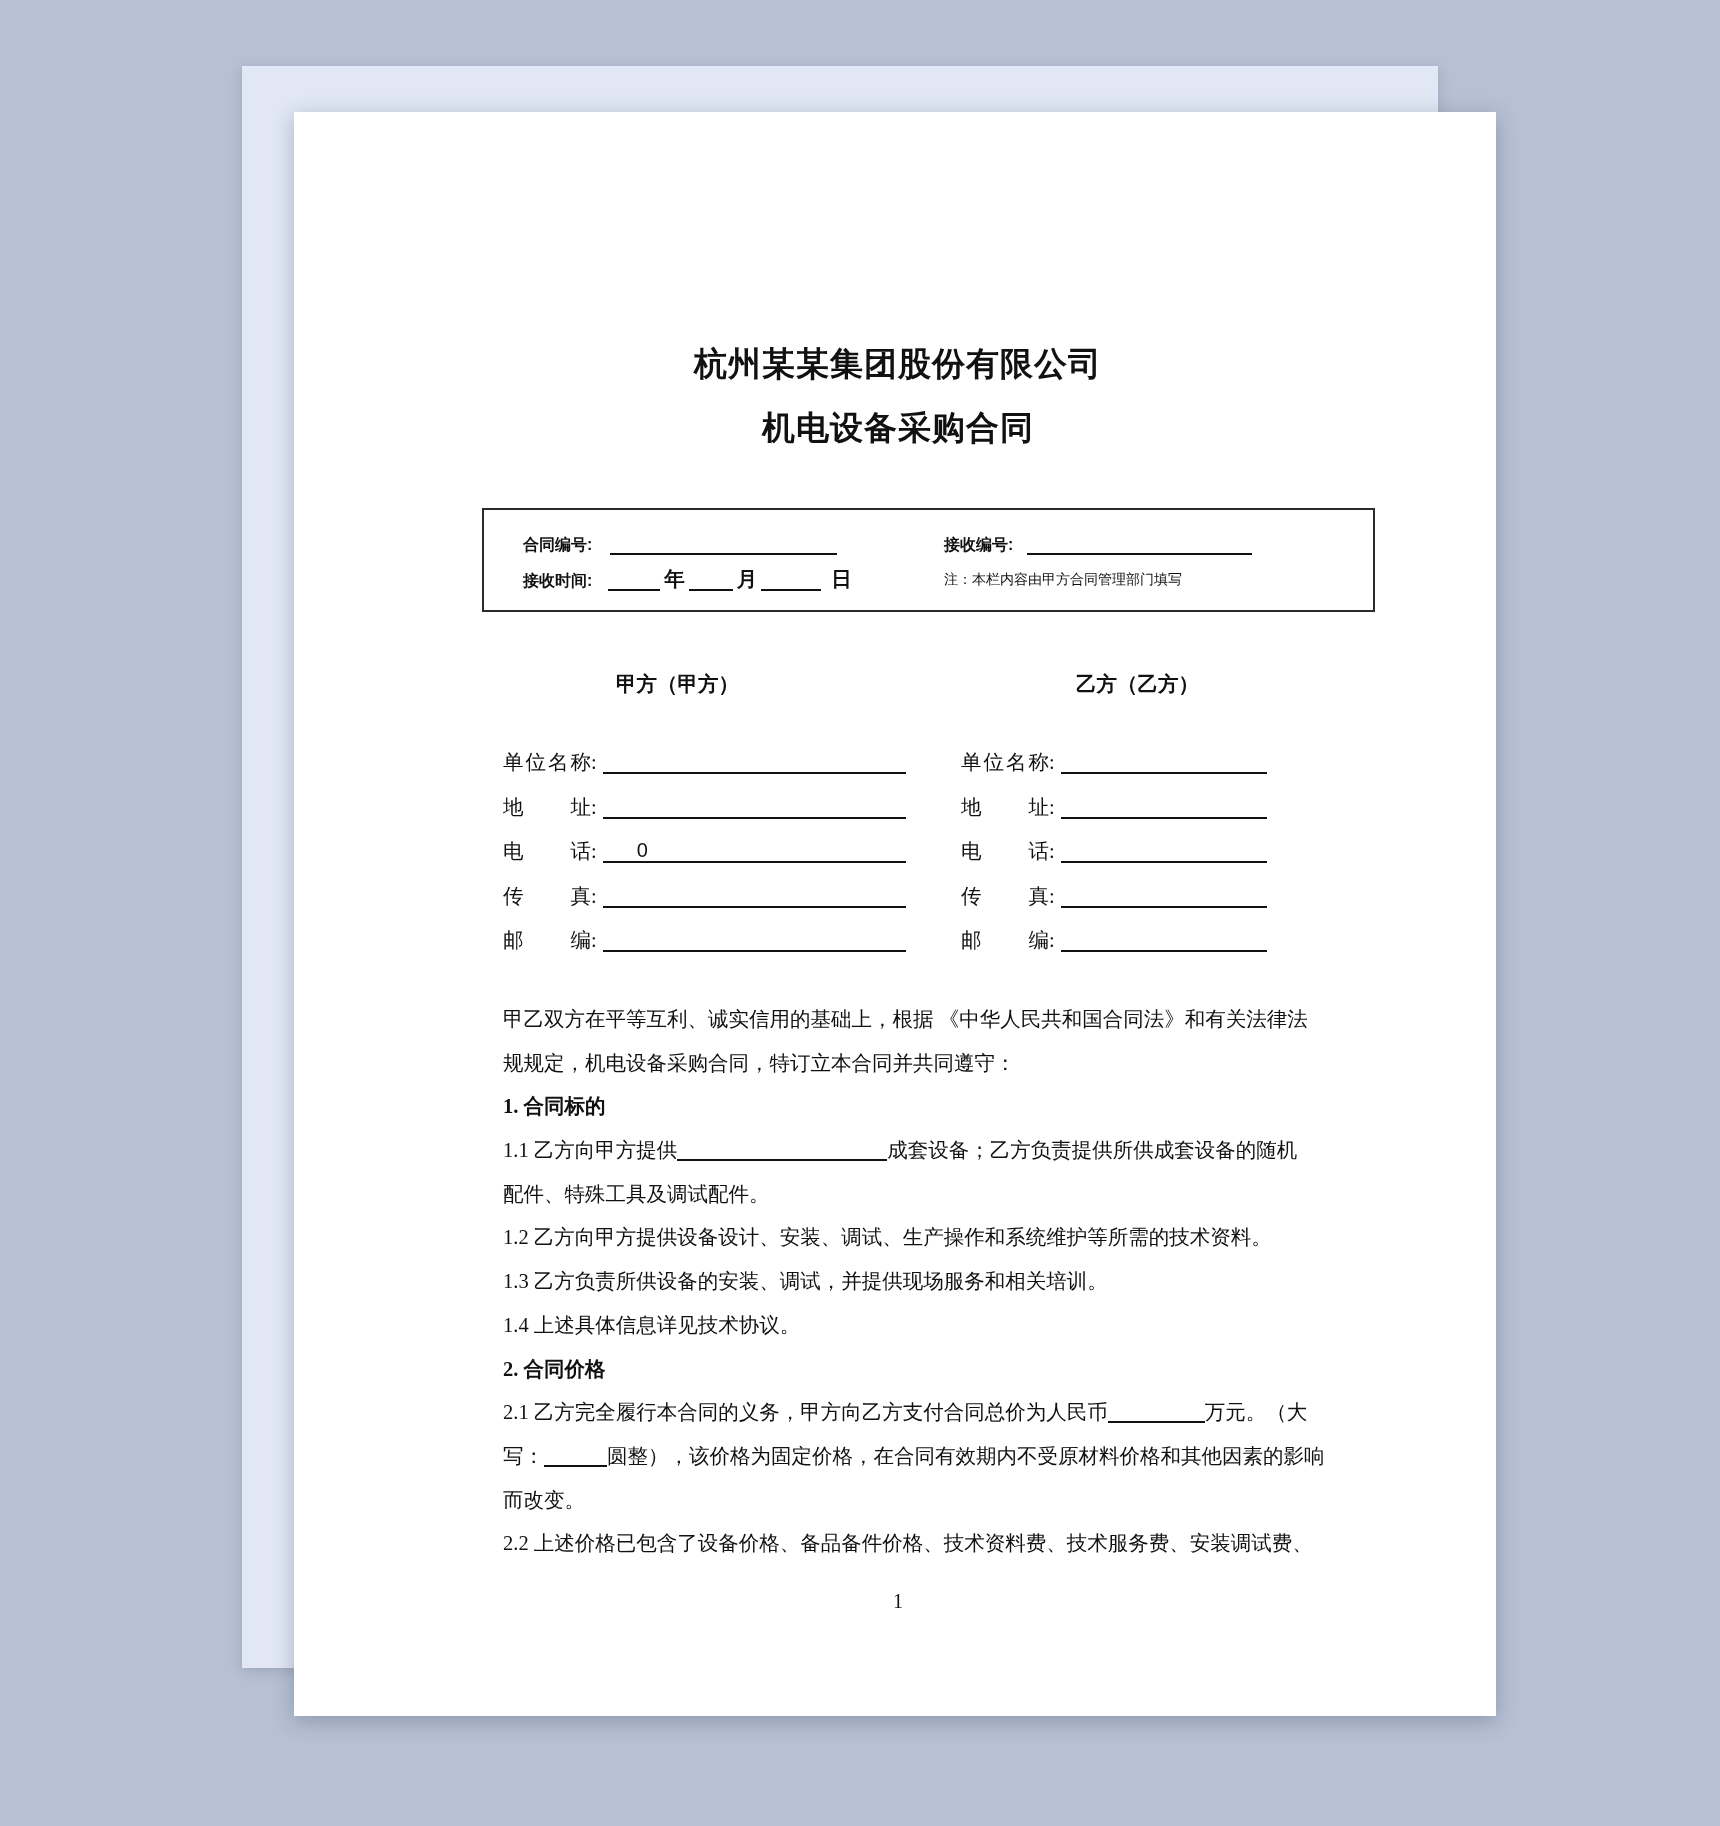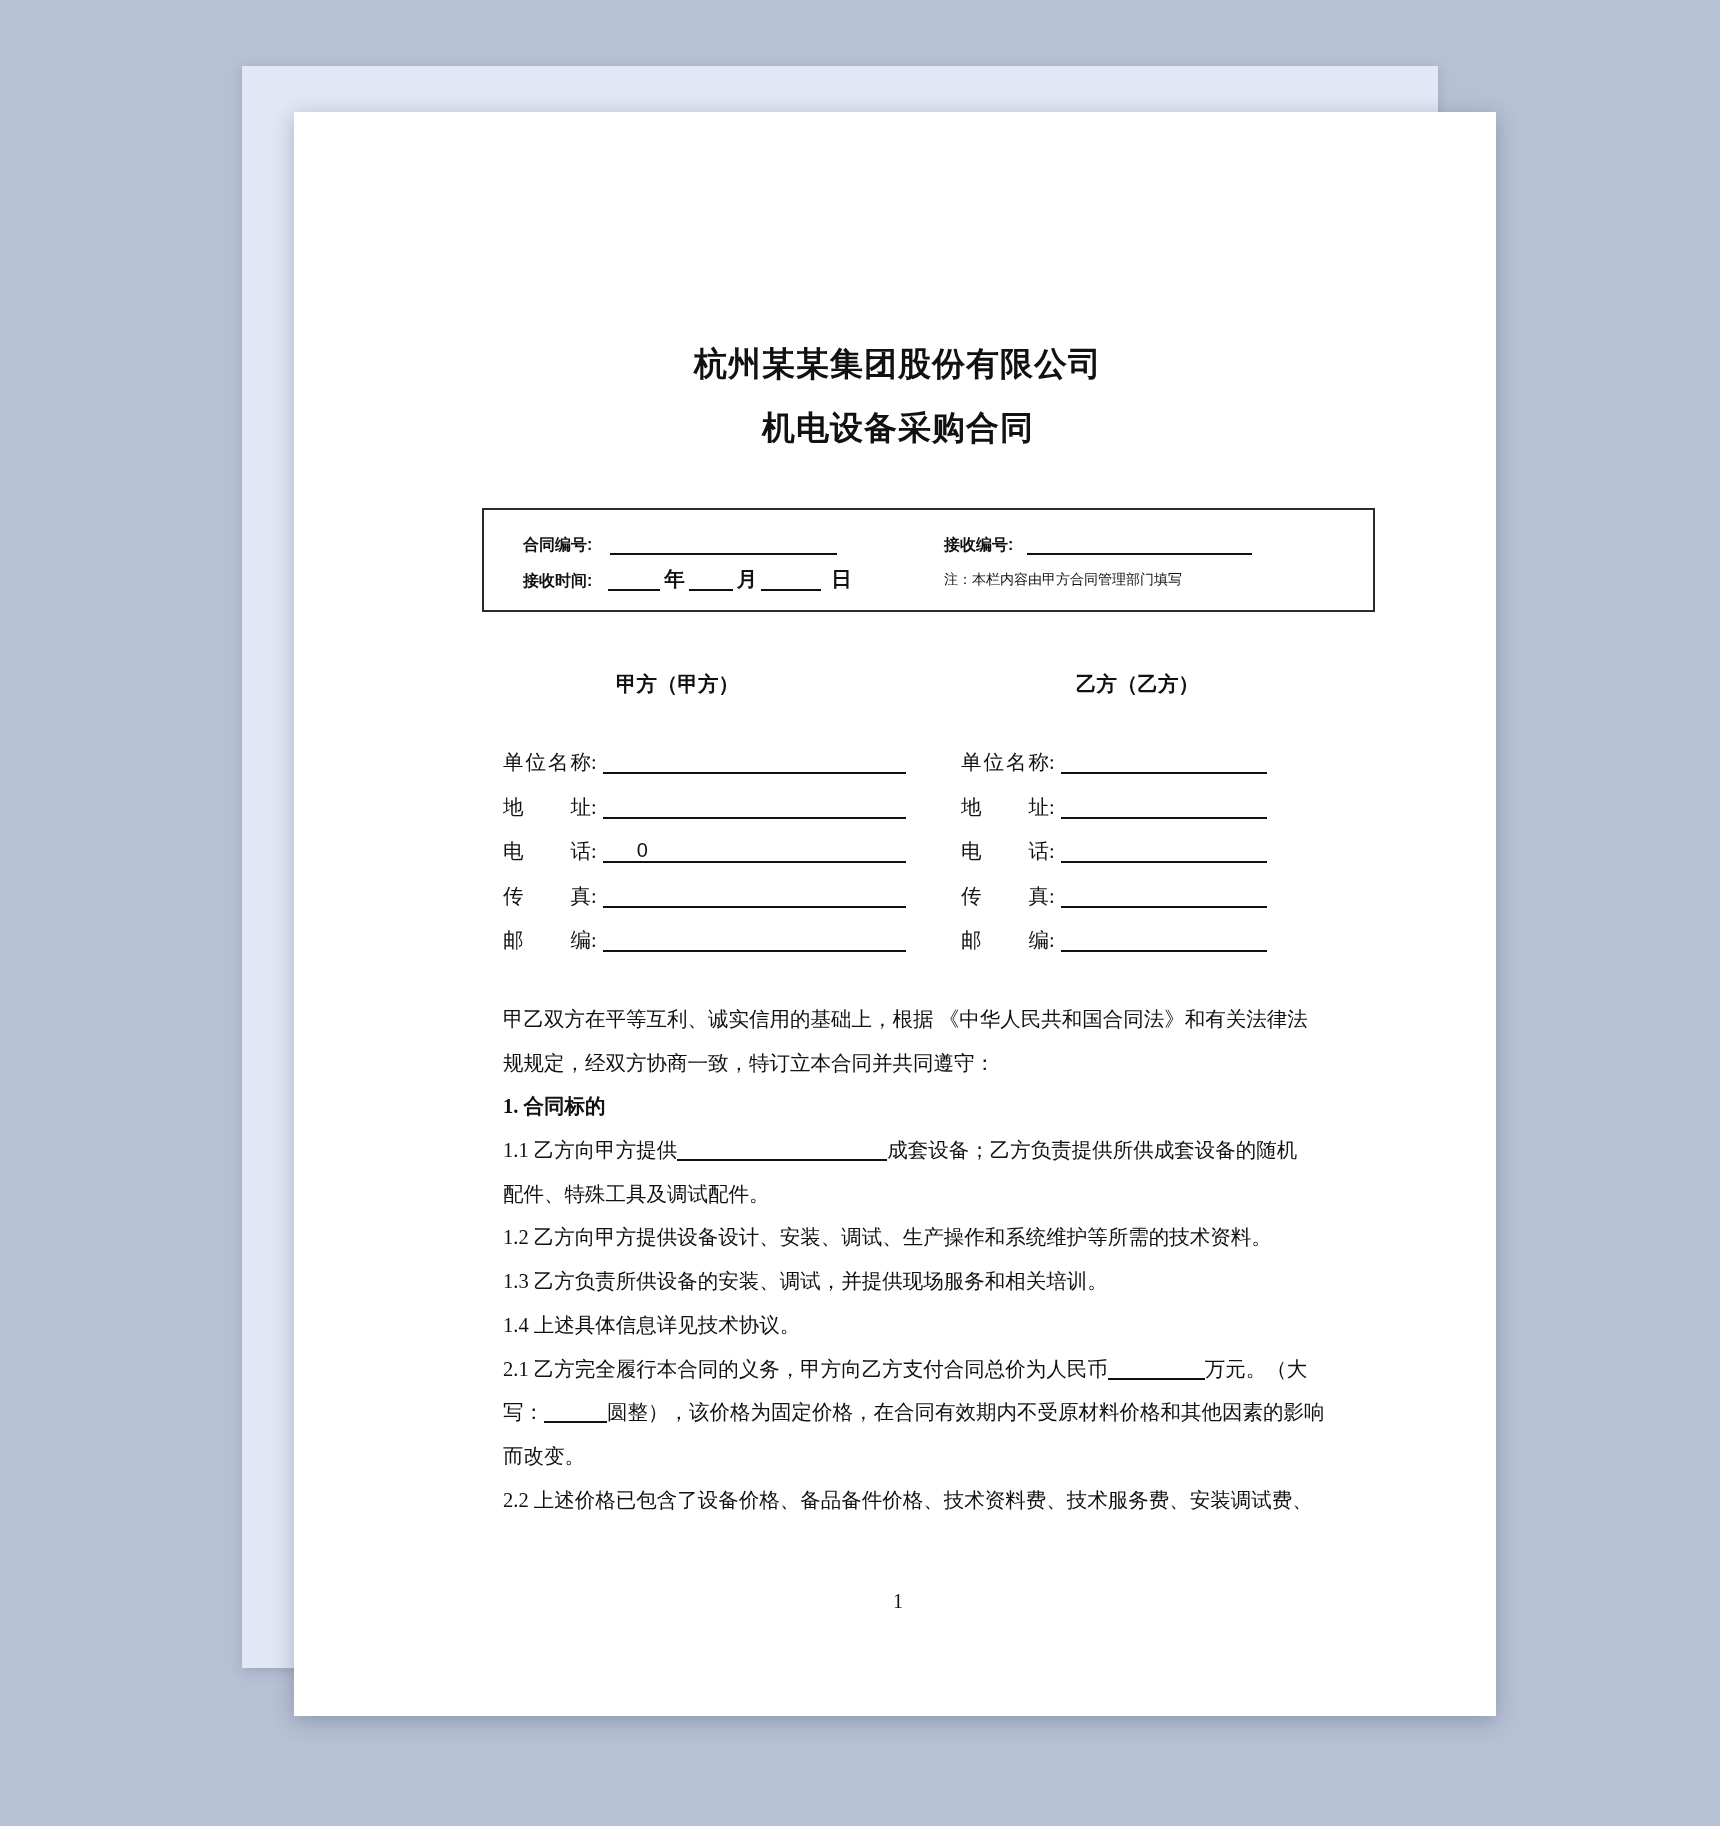--- a/index.html
+++ b/index.html
@@ -159,27 +159,28 @@
             </span><span class="fcolon">:</span><span class="blank fblank w-left"></span></div>
           <div class="fcell right"><span class="flabel">
               <span>邮</span>
               <span>编</span>
             </span><span class="fcolon">:</span><span class="blank fblank w-right"></span></div>
         </div>
       </div>
 
     <div id="body-lines" class="body">
         <div class="bline"><span>甲乙双方在平等互利、诚实信用的基础上，根据 《中华人民共和国合同法》和有关法律法</span></div>
-        <div class="bline"><span>规规定，经双方协商一致，特订立本合同并共同遵守：</span></div>
+        <div class="bline"><span>规规定，机电设备采购合同，特订立本合同并共同遵守：</span></div>
         <div class="bline bold"><span>1. 合同标的</span></div>
         <div class="bline"><span>1.1 乙方向甲方提供</span><span class="blank" style="width: 210px;"></span><span>成套设备；乙方负责提供所供成套设备的随机</span></div>
         <div class="bline"><span>配件、特殊工具及调试配件。</span></div>
         <div class="bline"><span>1.2 乙方向甲方提供设备设计、安装、调试、生产操作和系统维护等所需的技术资料。</span></div>
         <div class="bline"><span>1.3 乙方负责所供设备的安装、调试，并提供现场服务和相关培训。</span></div>
         <div class="bline"><span>1.4 上述具体信息详见技术协议。</span></div>
+        <div class="bline bold"><span>2.  合同价格</span></div>
         <div class="bline"><span>2.1 乙方完全履行本合同的义务，甲方向乙方支付合同总价为人民币</span><span class="blank" style="width: 97px;"></span><span>万元。（大</span></div>
         <div class="bline"><span>写：</span><span class="blank" style="width: 63px;"></span><span>圆整），该价格为固定价格，在合同有效期内不受原材料价格和其他因素的影响</span></div>
         <div class="bline"><span>而改变。</span></div>
         <div class="bline"><span>2.2 上述价格已包含了设备价格、备品备件价格、技术资料费、技术服务费、安装调试费、</span></div>
       </div>
 
     <div class="pagenum">1</div>
   </div>
 </div>
 

